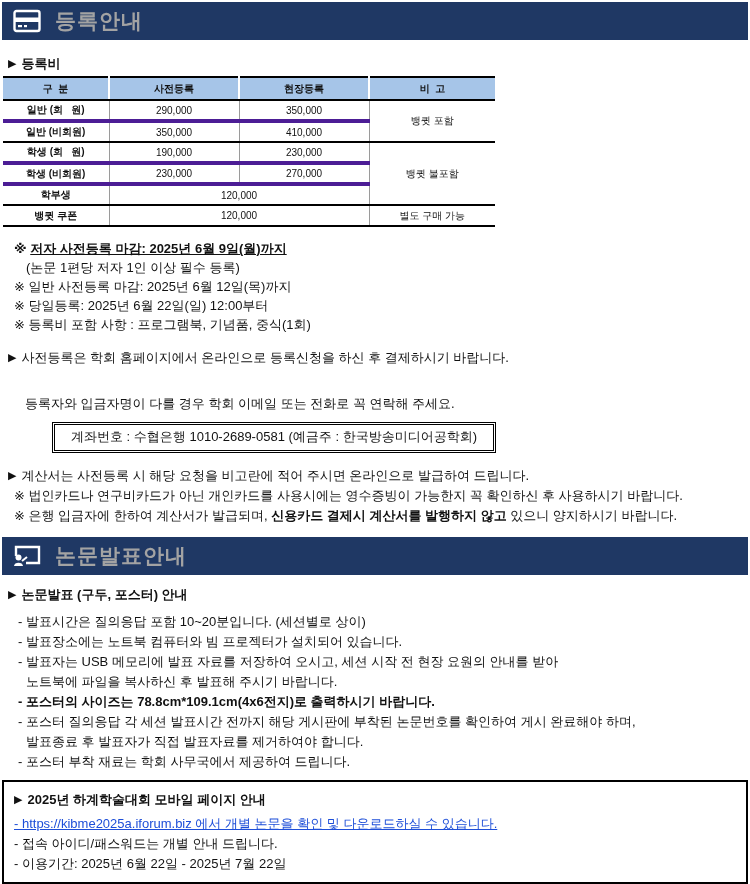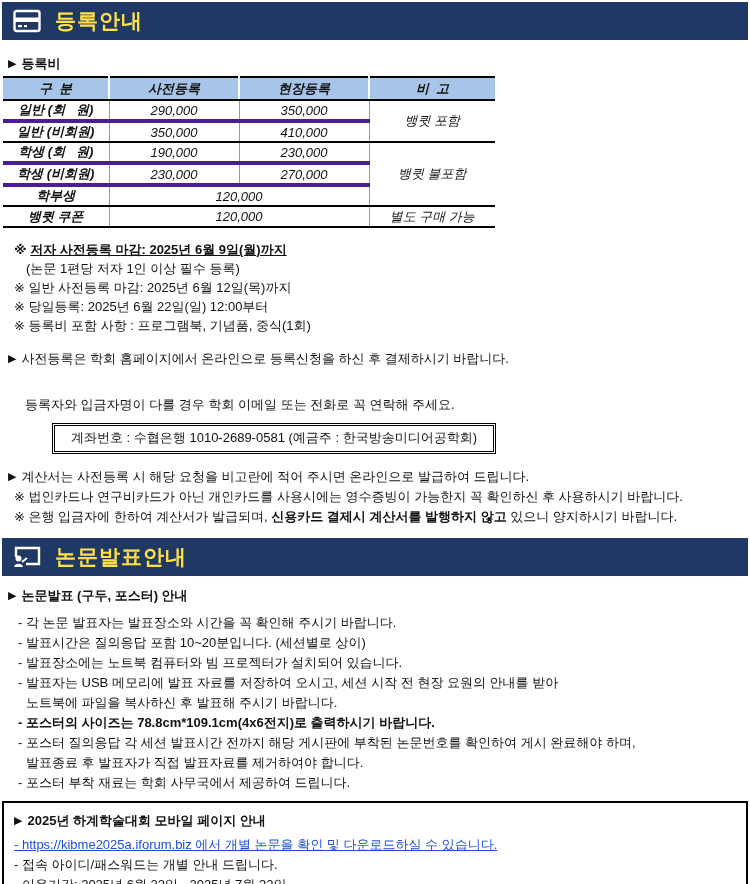--- a/index.html
+++ b/index.html
@@ -9,35 +9,35 @@
     font-family:"Liberation Sans","DejaVu Sans",sans-serif;
     font-size:13px; color:#111; overflow:hidden;
   }
   .page { width:750px; height:884px; position:relative; overflow:hidden; }
 
   
   .section-bar {
     margin:2px 2px 0 2px; height:38px; background:#1F3864;
     display:flex; align-items:center; gap:13px; padding-left:10px;
   }
-  .section-bar .title { color:#fde047; font-weight:bold; font-size:21px; letter-spacing:1px; }
+  .section-bar .title { color:#a3a3a3; font-weight:bold; font-size:21px; letter-spacing:1px; }
   .bar-icon { width:30px; height:26px; display:flex; align-items:center; justify-content:center; }
 
   .marker { font-size:11px; margin-right:5px; position:relative; top:-1px; }
 
   .fees-label { margin:15px 0 3px 8px; font-weight:bold; }
 
   
   table.fee {
     border-collapse:collapse; margin-left:3px; table-layout:fixed; width:492px;
     border-top:2px solid #000; border-bottom:2px solid #000;
   }
   table.fee th, table.fee td {
     height:21px; text-align:center; vertical-align:middle; padding:0 2px;
-    white-space:nowrap; font-size:13px;font-style:italic;
+    white-space:nowrap; font-size:10px;
   }
   table.fee th {
     background:#A6C5E8; font-weight:bold; height:23px;
     border-bottom:2px solid #000;
   }
   table.fee th + th { border-left:2px solid #fff; }
   table.fee td + td { border-left:1px solid #9a9a9a; }
   table.fee td.cat { font-weight:bold; }
   table.fee tr.thin td { border-top:4px solid #4c1d95; }
   table.fee tr.thick td { border-top:2px solid #000; }
@@ -178,21 +178,20 @@
       </svg>
     </span>
     <span class="title">논문발표안내</span>
   </div>
 
   
   <div class="subtitle"><span class="marker">▶</span><span>논문발표 (구두, 포스터) 안내</span></div>
 
   
   <div class="bullets">
-    <div>- 각 논문 발표자는 발표장소와 시간을 꼭 확인해 주시기 바랍니다.</div>
     <div>- 발표시간은 질의응답 포함 10~20분입니다. (세션별로 상이)</div>
     <div>- 발표장소에는 노트북 컴퓨터와 빔 프로젝터가 설치되어 있습니다.</div>
     <div>- 발표자는 USB 메모리에 발표 자료를 저장하여 오시고, 세션 시작 전 현장 요원의 안내를 받아</div>
     <div class="cont">노트북에 파일을 복사하신 후 발표해 주시기 바랍니다.</div>
     <div class="bold">- 포스터의 사이즈는 78.8cm*109.1cm(4x6전지)로 출력하시기 바랍니다.</div>
     <div>- 포스터 질의응답 각 세션 발표시간 전까지 해당 게시판에 부착된 논문번호를 확인하여 게시 완료해야 하며,</div>
     <div class="cont">발표종료 후 발표자가 직접 발표자료를 제거하여야 합니다.</div>
     <div>- 포스터 부착 재료는 학회 사무국에서 제공하여 드립니다.</div>
   </div>
 

